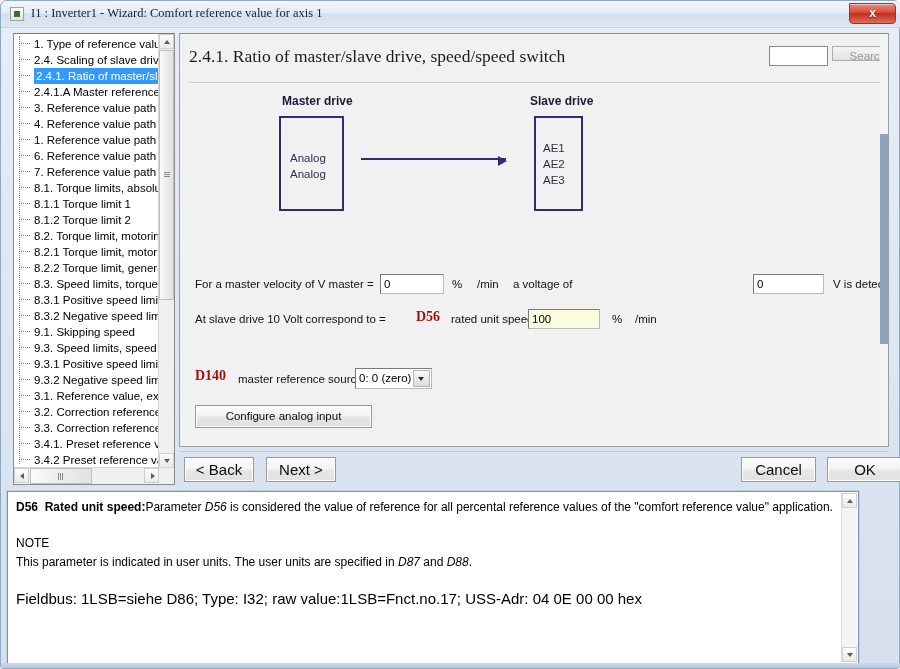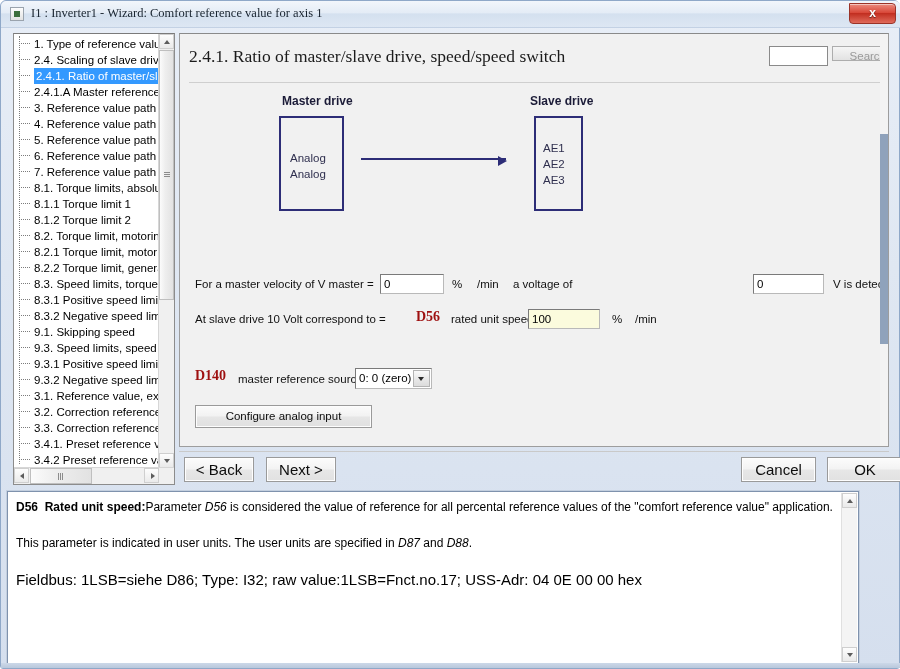--- a/index.html
+++ b/index.html
@@ -474,21 +474,21 @@
 
     <div class="tree-panel">
       <div class="tree-vline"></div>
       <div class="tree-list" id="tree-list">
           <div class="tree-item"><span class="dash"></span><span class="lbl">1. Type of reference valu</span></div>
           <div class="tree-item"><span class="dash"></span><span class="lbl">2.4. Scaling of slave drive</span></div>
           <div class="tree-item selected"><span class="dash"></span><span class="lbl">2.4.1. Ratio of master/sla</span></div>
           <div class="tree-item"><span class="dash"></span><span class="lbl">2.4.1.A Master reference</span></div>
           <div class="tree-item"><span class="dash"></span><span class="lbl">3. Reference value path</span></div>
           <div class="tree-item"><span class="dash"></span><span class="lbl">4. Reference value path</span></div>
-          <div class="tree-item"><span class="dash"></span><span class="lbl">5. Reference value path</span></div>
+          <div class="tree-item"><span class="dash"></span><span class="lbl">1. Reference value path</span></div>
           <div class="tree-item"><span class="dash"></span><span class="lbl">6. Reference value path</span></div>
           <div class="tree-item"><span class="dash"></span><span class="lbl">7. Reference value path</span></div>
           <div class="tree-item"><span class="dash"></span><span class="lbl">8.1. Torque limits, absolut</span></div>
           <div class="tree-item"><span class="dash"></span><span class="lbl">8.1.1 Torque limit 1</span></div>
           <div class="tree-item"><span class="dash"></span><span class="lbl">8.1.2 Torque limit 2</span></div>
           <div class="tree-item"><span class="dash"></span><span class="lbl">8.2. Torque limit, motoring</span></div>
           <div class="tree-item"><span class="dash"></span><span class="lbl">8.2.1 Torque limit, motorin</span></div>
           <div class="tree-item"><span class="dash"></span><span class="lbl">8.2.2 Torque limit, genera</span></div>
           <div class="tree-item"><span class="dash"></span><span class="lbl">8.3. Speed limits, torque c</span></div>
           <div class="tree-item"><span class="dash"></span><span class="lbl">8.3.1 Positive speed limit</span></div>
@@ -595,20 +595,21 @@
     </div>
   </div>
 
   <div class="help-panel">
     <div class="help-text">
       <div class="help-para">
         <span class="lead-bold">D56</span>
         <span class="lead-bold">&nbsp;</span><span class="lead-bold">Rated unit speed:</span><span>Parameter </span><em>D56</em><span> is considered the value of reference for all percental reference values of the "comfort reference value" application.</span>
       </div>
       <div class="help-gap"></div>
+      <div class="help-para">NOTE</div>
       <div class="help-para"><span>This parameter is indicated in user units. The user units are specified in </span><em>D87</em><span> and </span><em>D88</em><span>.</span></div>
       <div class="help-gap"></div>
       <div class="help-para help-small">Fieldbus: 1LSB=siehe D86; Type: I32; raw value:1LSB=Fnct.no.17; USS-Adr: 04 0E 00 00 hex</div>
     </div>
     <div class="help-vscroll">
       <div class="sb-arrow up" style="top:0">
           <i></i>
         </div>
       <div class="sb-arrow down" style="top:154px">
           <i></i>

